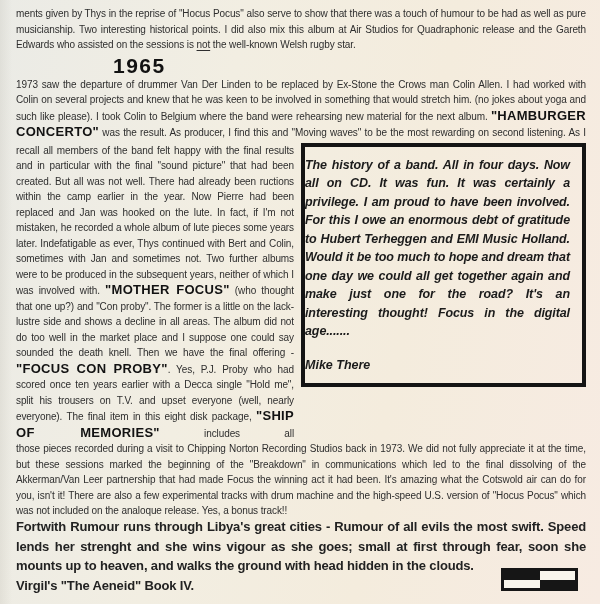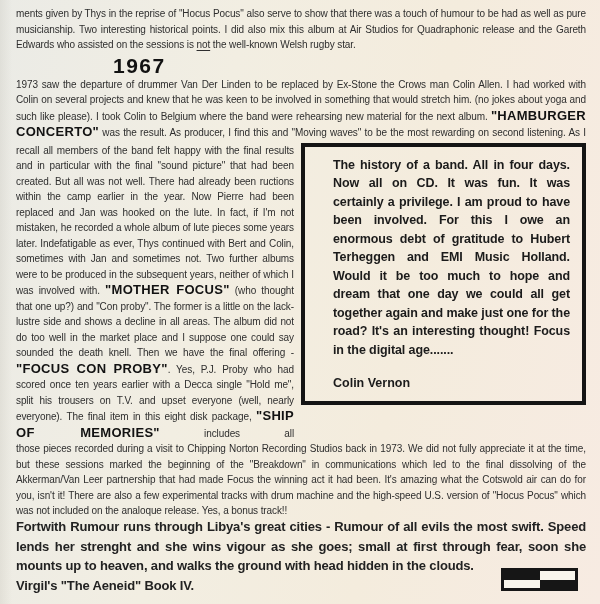--- a/index.html
+++ b/index.html
@@ -48,22 +48,23 @@
   }
   .left-col{
     flex:0 0 278px;
     width:278px;
   }
   .quote-box{
     flex:0 0 285px;
     box-sizing:border-box;
     width:285px;
     border:4px solid #141414;
-    padding:9px 12px 11px 28px;
+    padding:9px 12px 11px 0;
     background:transparent;
+    font-style:italic;
   }
   .quote-text{
     margin:0;
     font-weight:bold;
     font-size:12.5px;
     line-height:18.5px;
     letter-spacing:-0.1px;
     text-align:justify;
     color:#1b1b1b;
   }
@@ -103,31 +104,31 @@
   }
   .cell{ width:100%; height:100%; }
 </style>
 </head>
 <body>
 
 <div class="page">
 
   <p class="body-text"><span>ments given by Thys in the reprise of "Hocus Pocus" also serve to show that there was a touch of humour to be had as well as pure musicianship. Two interesting historical points. I did also mix this album at Air Studios for Quadraphonic release and the Gareth Edwards who assisted on the sessions is </span><span class="u">not</span><span> the well-known Welsh rugby star.</span></p>
 
-  <h1 class="year-heading">1967</h1>
+  <h1 class="year-heading">1965</h1>
 
   <p class="body-text justify-last"><span>1973 saw the departure of drummer Van Der Linden to be replaced by Ex-Stone the Crows man Colin Allen. I had worked with Colin on several projects and knew that he was keen to be involved in something that would stretch him. (no jokes about yoga and such like please). I took Colin to Belgium where the band were rehearsing new material for the next album. </span><span class="caps">"HAMBURGER CONCERTO"</span><span> was the result. As producer, I find this and "Moving waves" to be the most rewarding on second listening. As I</span></p>
 
   <div class="columns">
 
     <p class="body-text justify-last left-col"><span>recall all members of the band felt happy with the final results and in particular with the final "sound picture" that had been created. But all was not well. There had already been ructions within the camp earlier in the year. Now Pierre had been replaced and Jan was hooked on the lute. In fact, if I'm not mistaken, he recorded a whole album of lute pieces some years later. Indefatigable as ever, Thys continued with Bert and Colin, sometimes with Jan and sometimes not. Two further albums were to be produced in the subsequent years, neither of which I was involved with. </span><span class="caps">"MOTHER FOCUS"</span><span> (who thought that one up?) and "Con proby". The former is a little on the lack-lustre side and shows a decline in all areas. The album did not do too well in the market place and I suppose one could say sounded the death knell. Then we have the final offering - </span><span class="caps">"FOCUS CON PROBY"</span><span>. Yes, P.J. Proby who had scored once ten years earlier with a Decca single "Hold me", split his trousers on T.V. and upset everyone (well, nearly everyone). The final item in this eight disk package, </span><span class="caps">"SHIP OF MEMORIES"</span><span> includes all</span></p>
 
     <aside class="quote-box">
       <p class="quote-text">The history of a band. All in four days. Now all on CD. It was fun. It was certainly a privilege. I am proud to have been involved. For this I owe an enormous debt of gratitude to Hubert Terheggen and EMI Music Holland. Would it be too much to hope and dream that one day we could all get together again and make just one for the road? It's an interesting thought! Focus in the digital age.......</p>
-      <p class="quote-signature">Colin Vernon</p>
+      <p class="quote-signature">Mike There</p>
     </aside>
 
   </div>
 
   <p class="body-text continuation">those pieces recorded during a visit to Chipping Norton Recording Studios back in 1973. We did not fully appreciate it at the time, but these sessions marked the beginning of the "Breakdown" in communications which led to the final dissolving of the Akkerman/Van Leer partnership that had made Focus the winning act it had been. It's amazing what the Cotswold air can do for you, isn't it! There are also a few experimental tracks with drum machine and the high-speed U.S. version of "Hocus Pocus" which was not included on the analoque release. Yes, a bonus track!!</p>
 
   <div class="footer-block">
     <p class="footer-quote"><span>Fortwith Rumour runs through Libya's great cities - Rumour of all evils the most swift. Speed lends her strenght and she wins vigour as she goes; small at first through fear, soon she mounts up to heaven, and walks the ground with head hidden in the clouds.</span><span class="footer-attribution">Virgil's "The Aeneid" Book IV.</span></p>
   </div>
 

